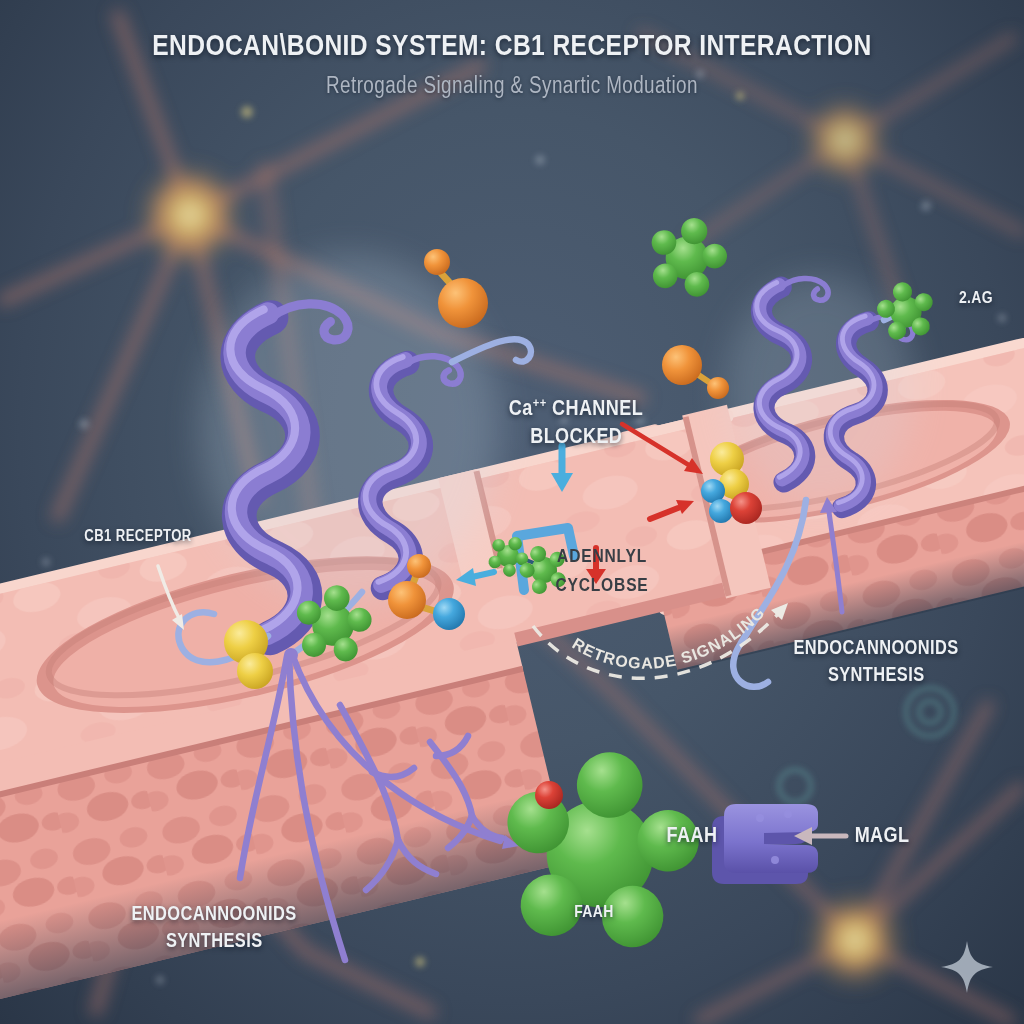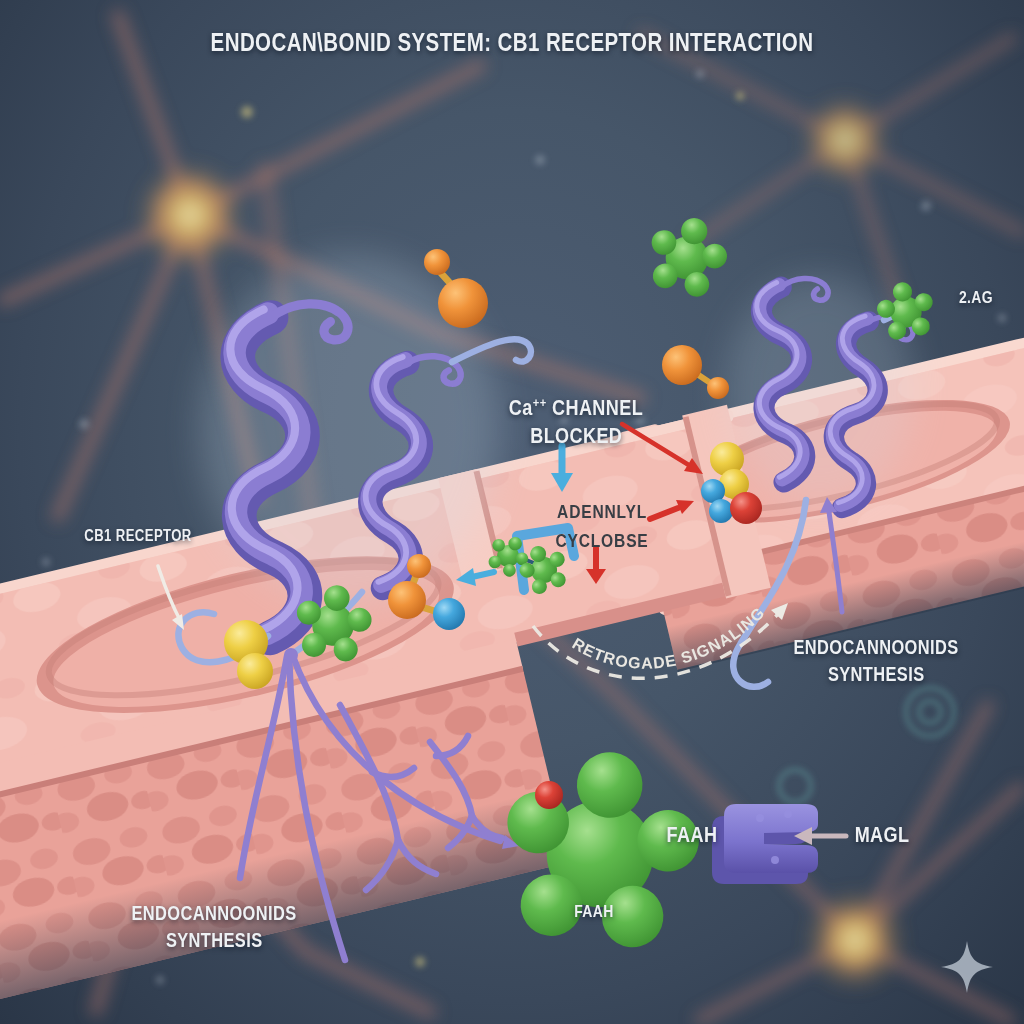--- a/index.html
+++ b/index.html
@@ -9,25 +9,25 @@
     background:radial-gradient(ellipse at 50% 42%, #4e5e74 0%, #465669 38%, #3a485b 68%, #2a3647 100%);
   }
   svg.art{position:absolute;left:0;top:0;}
   .lbl{
     position:absolute;transform:translateX(-50%);
     color:#eef1f4;font-weight:700;white-space:nowrap;text-align:center;
     text-shadow:0 2px 6px rgba(12,22,36,.65);letter-spacing:.5px;
   }
   .cond{display:inline-block;transform:scaleX(.82);transform-origin:50% 50%;}
   .lbl sup{font-size:.62em;}
-  .title-lbl{font-size:25px;}
+  .title-lbl{font-size:30px;}
   .subtitle-lbl{font-size:23px;font-weight:400;color:#aeb6c2;text-shadow:0 1px 4px rgba(12,22,36,.5);}
   .cb1-lbl{font-size:16px;}
   .ca-lbl{font-size:22px;line-height:1.25;}
-  .ac-lbl{font-size:19px;line-height:1.5;color:#383e45;text-shadow:none;letter-spacing:1px;}
+  .ac-lbl{font-size:19px;line-height:1.5;color:#383e45;text-shadow:none;letter-spacing:1px;margin-top:44px;}
   .endo-lbl{font-size:20px;line-height:1.35;}
   .small-lbl{font-size:17px;}
   .mol-lbl{font-size:22px;}
 </style>
 </head>
 <body>
 
 <div class="stage">
 
 <svg class="art" width="1024" height="1024" viewBox="0 0 1024 1024">
@@ -368,20 +368,23 @@
   <text font-size="16" font-weight="bold" fill="#e9e7e1" letter-spacing="1" font-family="Liberation Sans, sans-serif">
     <textPath href="#arcTextPath" startOffset="55%" text-anchor="middle">RETROGADE SIGNALING</textPath>
   </text>
 
   <path d="M967 941 C 970 959 975 964 993 967 C 975 970 970 975 967 993 C 964 975 959 970 941 967 C 959 964 964 959 967 941 Z" fill="#a9b3bf" opacity=".92"></path>
 </svg>
 
 <div class="lbl title-lbl" style="left:512px;top:28px;">
   <span class="cond">ENDOCAN\BONID SYSTEM: CB1 RECEPTOR INTERACTION</span>
 </div>
+<div class="lbl subtitle-lbl" style="left:512px;top:72px;">
+  <span class="cond">Retrogade Signaling &amp; Synartic Moduation</span>
+</div>
 
 <div class="lbl cb1-lbl" style="left:138px;top:527px;">
   <span class="cond">CB1 RECEPTOR</span>
 </div>
 
 <div class="lbl ca-lbl" style="left:576px;top:394px;">
   <span class="cond"><span>Ca</span><sup>++</sup>&nbsp;<span>CHANNEL</span></span><br>
   <span class="cond">BLOCKED</span>
 </div>
 

